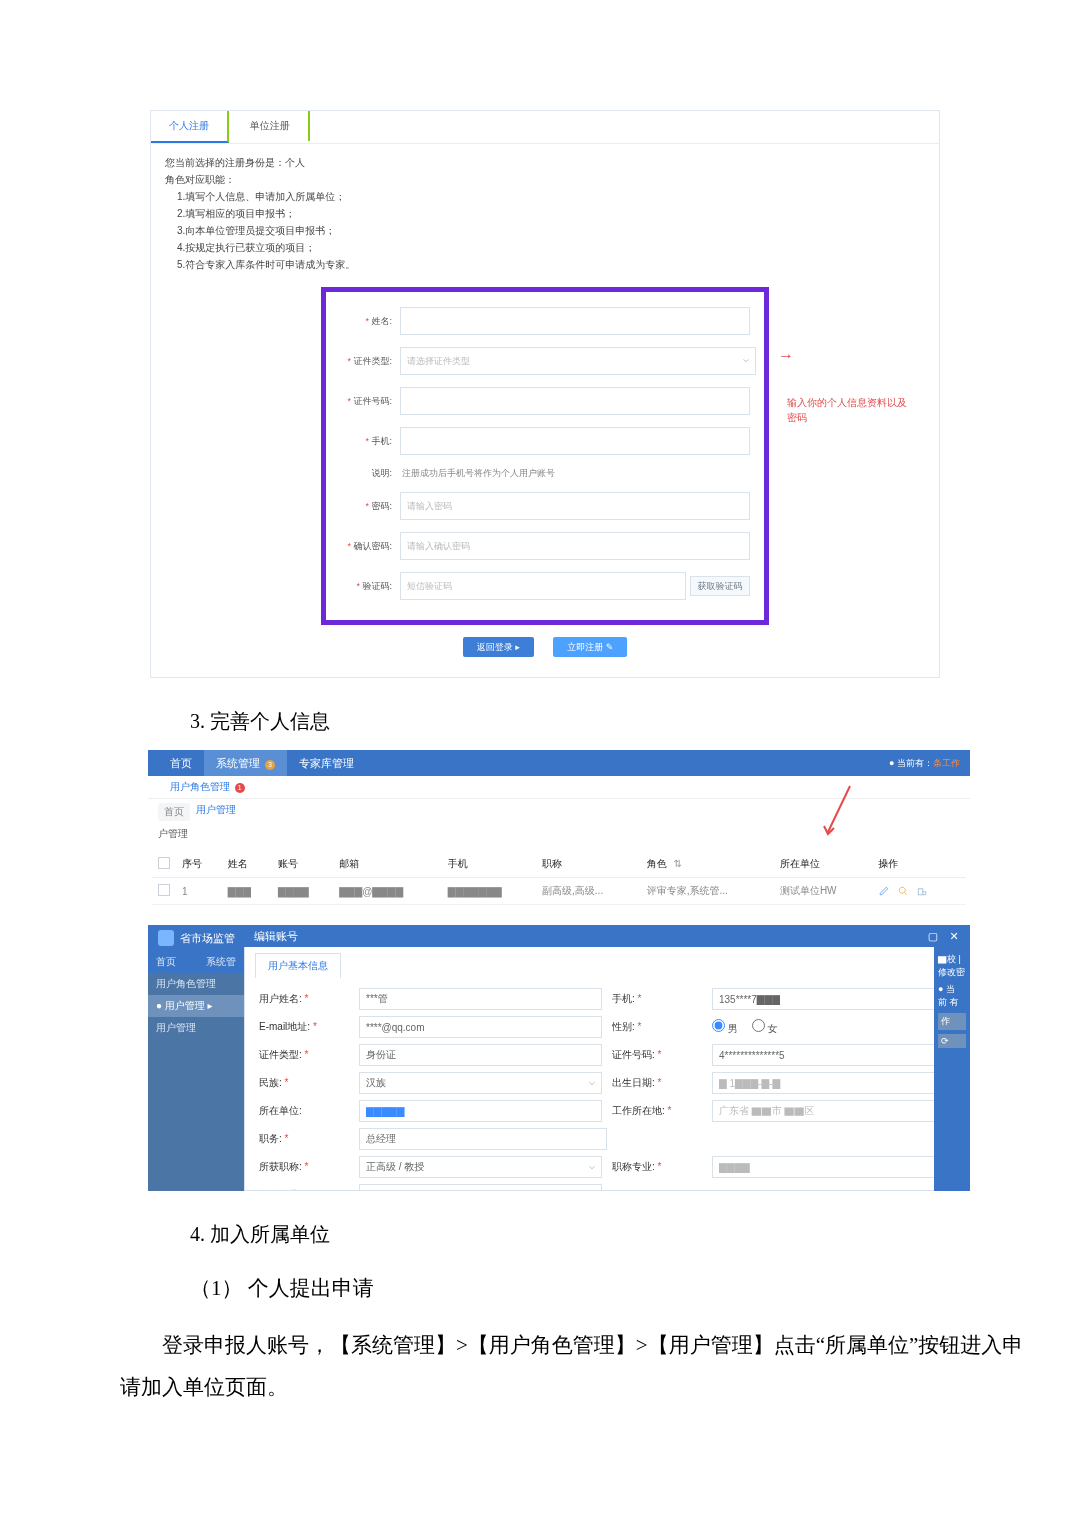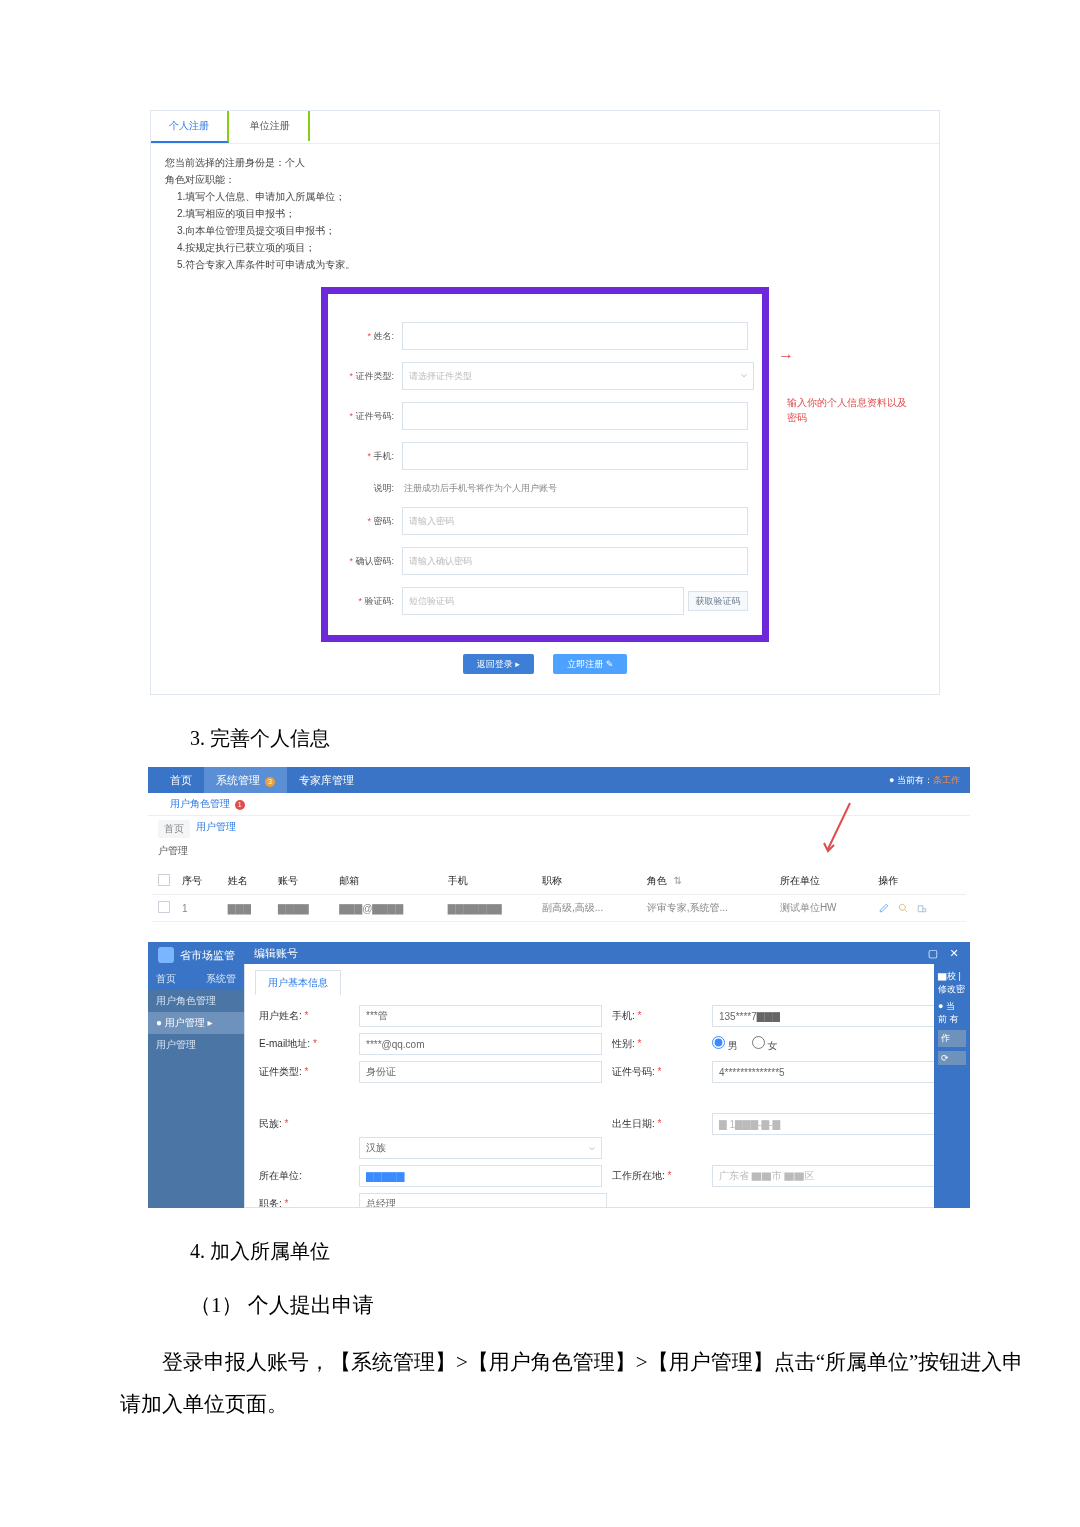--- a/index.html
+++ b/index.html
@@ -25,22 +25,22 @@
       display: inline-block;
       padding: 8px 18px;
       color: #555;
       border-right: 2px solid #84cc16;
     }
     .tab1.active { color: #2b78e4; border-bottom: 2px solid #2b78e4; }
     .info1 { padding: 10px 14px; font-size: 10px; color: #444; line-height: 1.7; }
     .info1 .sub { padding-left: 12px; }
     .form-area { position: relative; margin: 4px 170px 20px 170px; }
     .red-box {
-      border: 7px solid #6d28d9;
-      padding: 28px 14px 8px;
+      border: 5px solid #6d28d9;
+      padding: 15px 14px 8px;
     }
     .fr { display: flex; align-items: center; margin-bottom: 12px; font-size: 9px; }
     .fr label { width: 52px; text-align: right; color: #555; margin-right: 8px; }
     .fr .star::before { content: "* "; color: #e34a4a; }
     .fr input, .fr select {
       flex: 1; height: 28px; border: 1px solid #d9e1ea;
       padding: 0 6px; font-size: 9px; color: #555; background: #fff;
     }
     .fr input::placeholder { color: #bbb; }
     .fr .hint { flex: 1; color: #888; font-size: 9px; padding-left: 2px; }
@@ -393,21 +393,21 @@
               <label><input type="radio" style=""> <span>女</span></label>
             </span>
           </div>
 
           <div class="fg-l"><span class="rq">证件类型:</span></div>
           <div class="fg-v"><input value="身份证" style=""></div>
           <div class="fg-l"><span class="rq">证件号码:</span></div>
           <div class="fg-v"><input value="4**************5" style=""></div>
 
           <div class="fg-l"><span class="rq">民族:</span></div>
-          <div class="fg-v" style="position:relative;margin-top:48px;">
+          <div class="fg-v" style="position:relative;">
             <input value="汉族" style="">
             <svg class="chev" viewBox="0 0 10 10" style="position:absolute;right:6px;top:8px;">
                 <path d="M2 3 L5 6 L8 3" stroke="#aaa" fill="none"></path>
               </svg>
           </div>
           <div class="fg-l"><span class="rq">出生日期:</span></div>
           <div class="fg-v"><input style="color: rgb(187, 187, 187);" value="▇ 1▇▇▇-▇-▇"></div>
 
           <div class="fg-l"><span>所在单位:</span></div>
           <div class="fg-v"><input style="color: rgb(58, 139, 255);" value="▇▇▇▇▇"></div>

